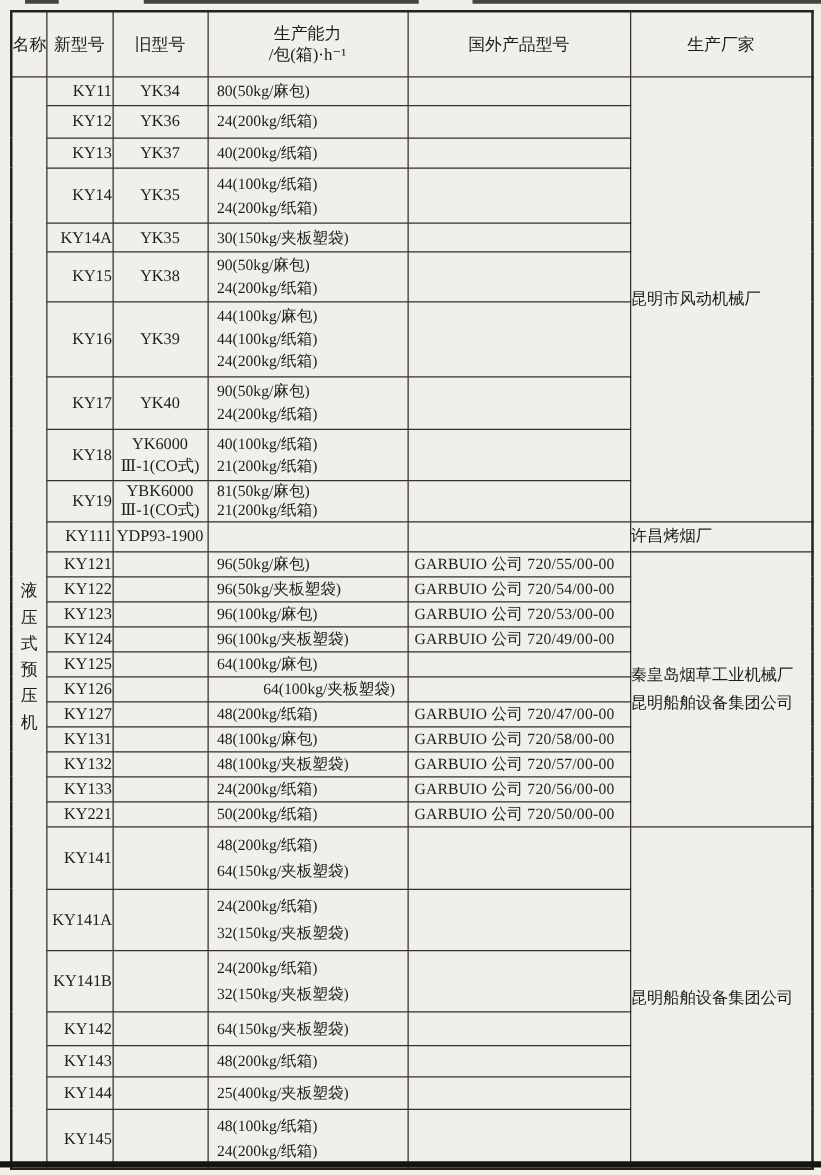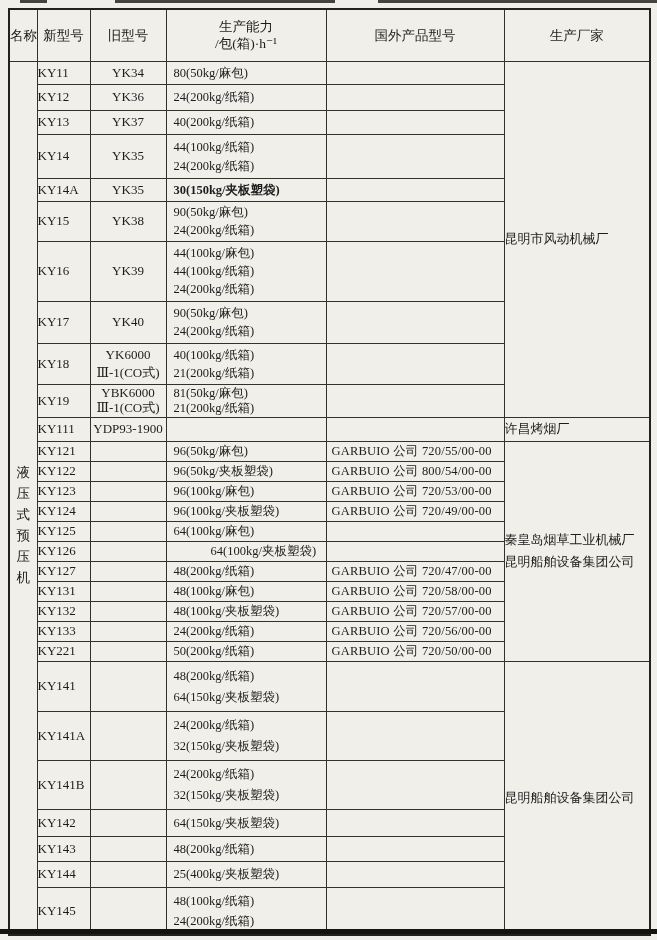--- a/index.html
+++ b/index.html
@@ -20,21 +20,21 @@
     border:2px solid #24221c;
   }
   th,td{
     border:1px solid #33312a;
     padding:0;vertical-align:middle;
     font-weight:normal;color:#1c1c1c;
     overflow:hidden;white-space:nowrap;
   }
   thead tr{height:52px;}
   th{text-align:center;font-size:13.5px;line-height:17px;}
-  .nm{text-align:left;font-size:13px;margin-left:20px;}
+  .nm{text-align:right;font-size:13px;margin-left:20px;}
   .om{text-align:center;font-size:13px;}
   .cap{text-align:left;}
   .fm{text-align:left;padding-left:5px;font-size:12.5px;letter-spacing:.2px;}
   .mf{text-align:left;padding-left:0;font-size:13px;line-height:22px;}
   .lines{display:flex;flex-direction:column;justify-content:space-evenly;}
   .lines div{line-height:14px;}
   .cap .lines{align-items:flex-start;padding-left:7px;}
   .om .lines{align-items:center;}
   .cap .lines div{font-size:12.5px;}
   .cat{vertical-align:middle;}
@@ -147,21 +147,21 @@
           <td class="fm"></td>
         </tr>
         <tr style="height: 23px;">
           <td class="nm">KY14A</td>
           <td class="om">
             <div class="lines" style="height: 22px;">
               <div>YK35</div>
             </div>
           </td>
           <td class="cap">
-            <div class="lines" style="height: 18px; font-weight: bold;">
+            <div class="lines" style="height: 18px;">
               <div>30(150kg/夹板塑袋)</div>
             </div>
           </td>
           <td class="fm"></td>
         </tr>
         <tr style="height: 40px;">
           <td class="nm">KY15</td>
           <td class="om">
             <div class="lines" style="height: 39px;">
               <div>YK38</div>
@@ -272,21 +272,21 @@
         <tr style="height: 20px;">
           <td class="nm">KY122</td>
           <td class="om">
             <div class="lines" style="height: 19px;"></div>
           </td>
           <td class="cap">
             <div class="lines" style="height: 19px;">
               <div>96(50kg/夹板塑袋)</div>
             </div>
           </td>
-          <td class="fm">GARBUIO 公司 800/54/00-00</td>
+          <td class="fm">GARBUIO 公司 720/54/00-00</td>
         </tr>
         <tr style="height: 20px;">
           <td class="nm">KY123</td>
           <td class="om">
             <div class="lines" style="height: 19px;"></div>
           </td>
           <td class="cap">
             <div class="lines" style="height: 19px;">
               <div>96(100kg/麻包)</div>
             </div>

